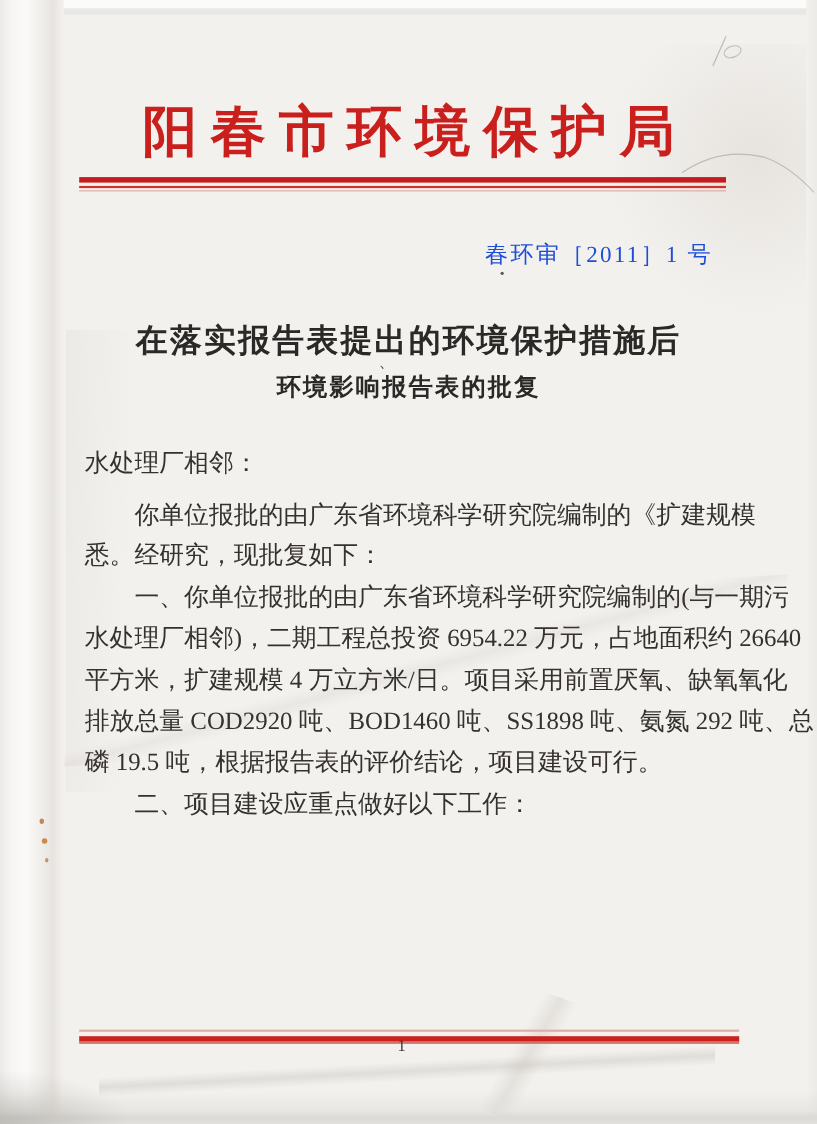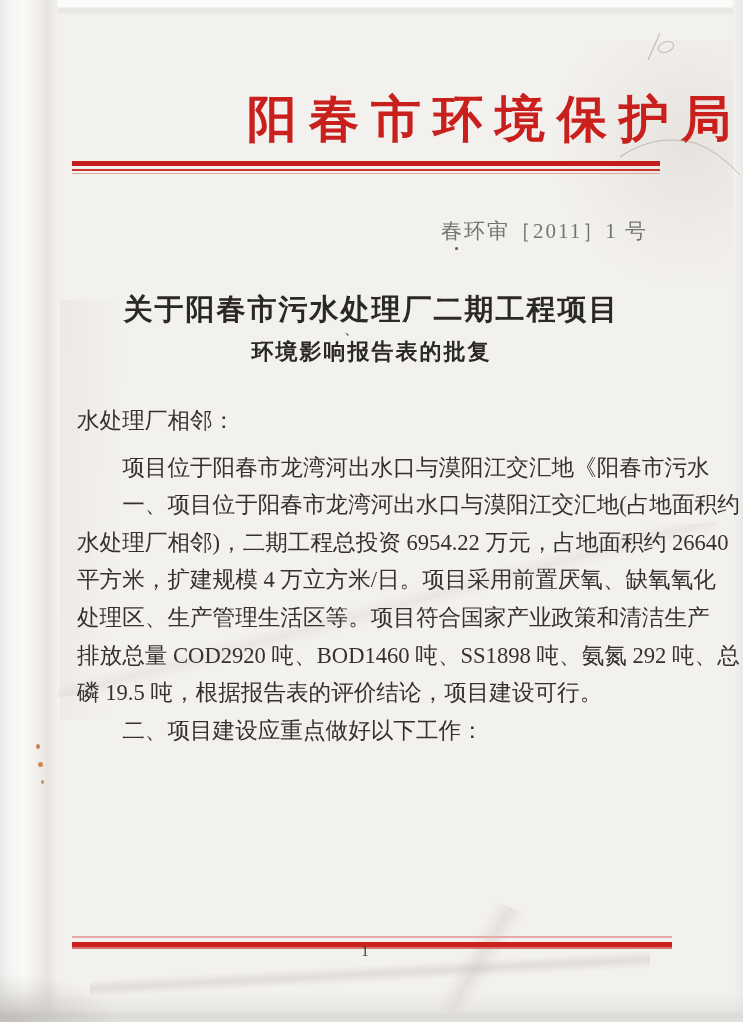--- a/index.html
+++ b/index.html
@@ -59,34 +59,34 @@
     background: linear-gradient(92deg, rgba(185,180,170,.12) 0, rgba(185,180,170,0) 30%);
   }
   .wrinkle5 {
     position: absolute; left: 90px; bottom: 18px; width: 560px; height: 60px;
     background: linear-gradient(177deg, rgba(200,195,187,0) 40%, rgba(168,163,154,.25) 50%, rgba(200,195,187,0) 60%);
   }
 
   
   .agency-title {
     position: absolute; left: 0; top: 86px; width: 100%;
-    text-align: right;
+    text-align: center;
     font-size: 50px; font-weight: bold;
     letter-spacing: 12px; text-indent: 12px;
     color: var(--header-red, #c9201d);
     white-space: nowrap;
   }
   .header-rule { position: absolute; left: 72px; top: 161px; width: 588px; }
   .header-rule .r1 { height: 5px; background: var(--rule-red, #c41c1c); }
   .header-rule .r2 { height: 2px; background: #c93330; margin-top: 3px; }
   .header-rule .r3 { height: 1px; background: #e2a49e; margin-top: 2px; }
 
   .doc-number {
     position: absolute; top: 217px; right: 95px;
-    font-size: 21px; color: #737373; letter-spacing: 2px;
+    font-size: 21px; color: #1d4ed8; letter-spacing: 2px;
     white-space: nowrap;
   }
 
   .doc-title { position: absolute; left: 0; width: 100%; text-align: center; color: #2b2927; font-weight: 600; white-space: nowrap; }
   .doc-title.l1 { top: 290px; font-size: 29px; letter-spacing: 2px; }
   .doc-title.l2 { top: 337px; font-size: 22px; letter-spacing: 2px; }
   .stray-mark { position: absolute; left: 344px; top: 320px; font-size: 15px; color: #45423f; }
 
   .body-text {
     position: absolute; left: 77px; top: 402px; width: 600px;
@@ -136,31 +136,31 @@
 
   <div class="agency-title">阳春市环境保护局</div>
   <div class="header-rule">
     <div class="r1"></div>
     <div class="r2"></div>
     <div class="r3"></div>
   </div>
 
   <div class="doc-number">春环审［2011］1 号</div>
 
-  <div class="doc-title l1">关于阳春市污水处理厂二期工程项目</div>
+  <div class="doc-title l1">在落实报告表提出的环境保护措施后</div>
   <div class="stray-mark">、</div>
   <div class="doc-title l2">环境影响报告表的批复</div>
 
   <div class="body-text">
       <div class="body-line">水处理厂相邻：</div>
-      <div class="body-line">　　项目位于阳春市龙湾河出水口与漠阳江交汇地《阳春市污水</div>
-      <div class="body-line">　　一、项目位于阳春市龙湾河出水口与漠阳江交汇地(占地面积约</div>
+      <div class="body-line">　　你单位报批的由广东省环境科学研究院编制的《扩建规模</div>
+      <div class="body-line">悉。经研究，现批复如下：</div>
+      <div class="body-line">　　一、你单位报批的由广东省环境科学研究院编制的(与一期污</div>
       <div class="body-line">水处理厂相邻)，二期工程总投资 6954.22 万元，占地面积约 26640</div>
       <div class="body-line">平方米，扩建规模 4 万立方米/日。项目采用前置厌氧、缺氧氧化</div>
-      <div class="body-line">处理区、生产管理生活区等。项目符合国家产业政策和清洁生产</div>
       <div class="body-line">排放总量 COD2920 吨、BOD1460 吨、SS1898 吨、氨氮 292 吨、总</div>
       <div class="body-line">磷 19.5 吨，根据报告表的评价结论，项目建设可行。</div>
       <div class="body-line">　　二、项目建设应重点做好以下工作：</div>
     </div>
 
   <div class="footer-rule">
     <div class="f1"></div>
     <div class="f2"></div>
     <div class="f3"></div>
   </div>

